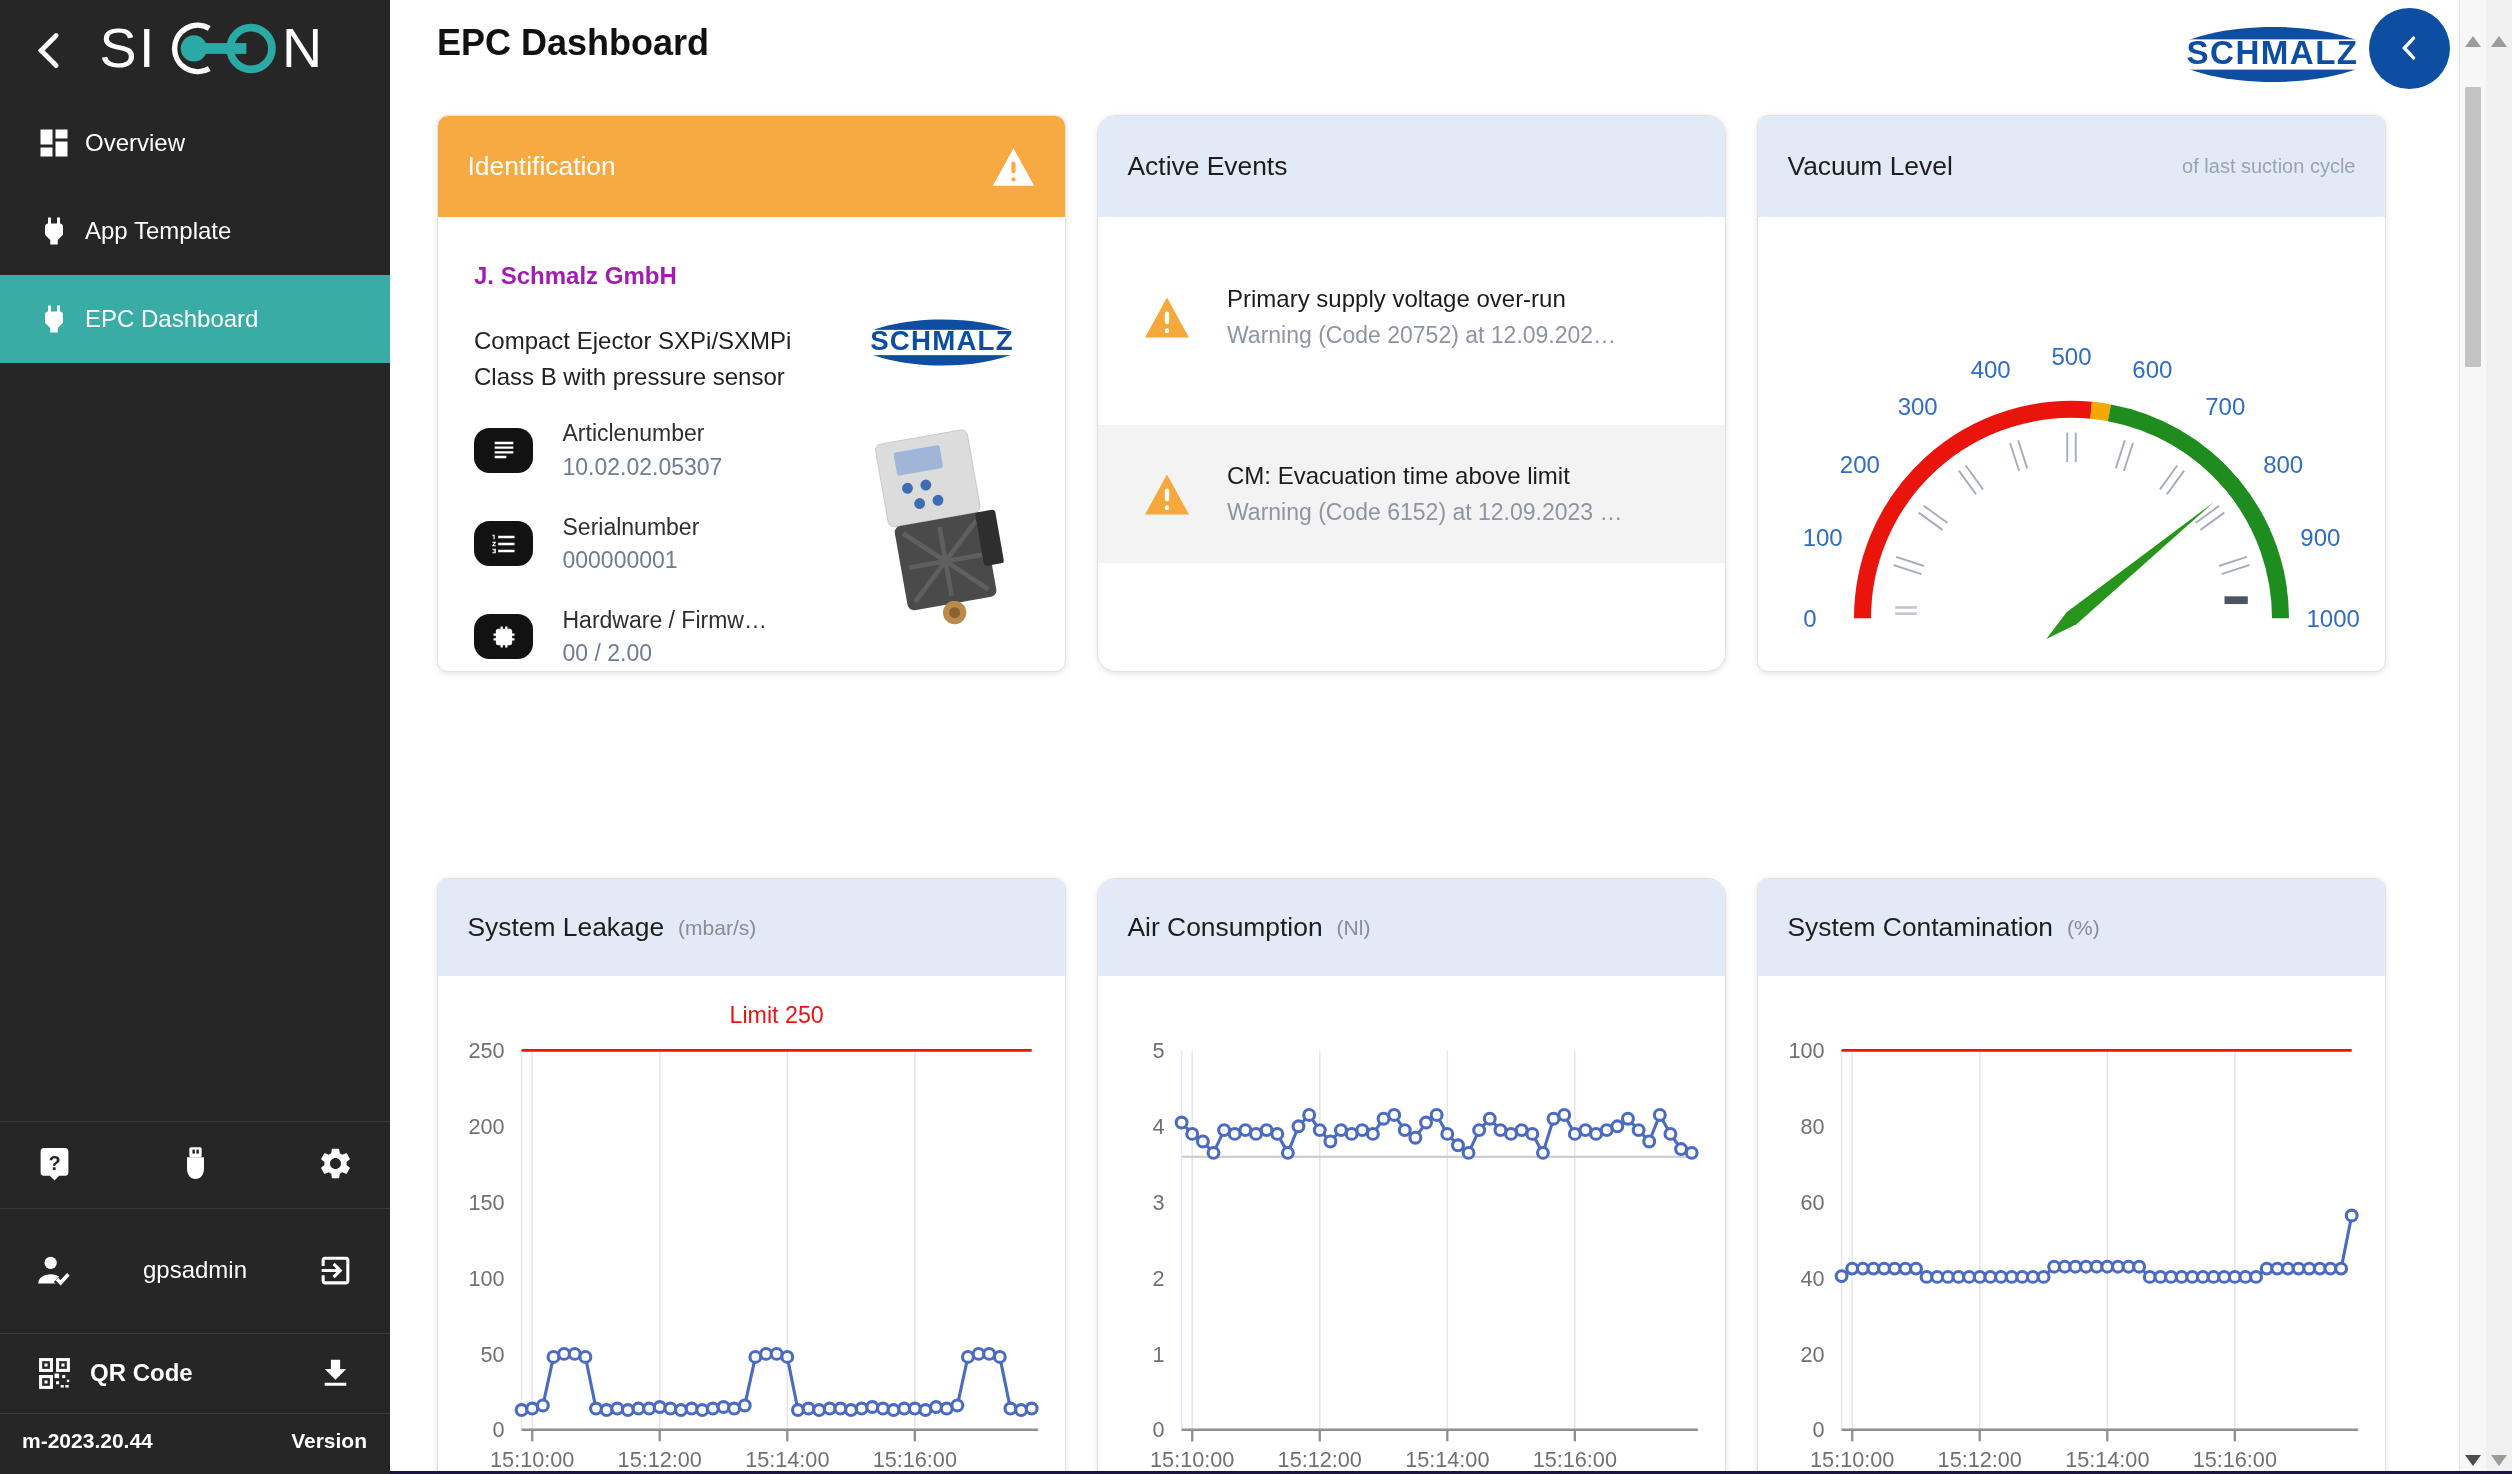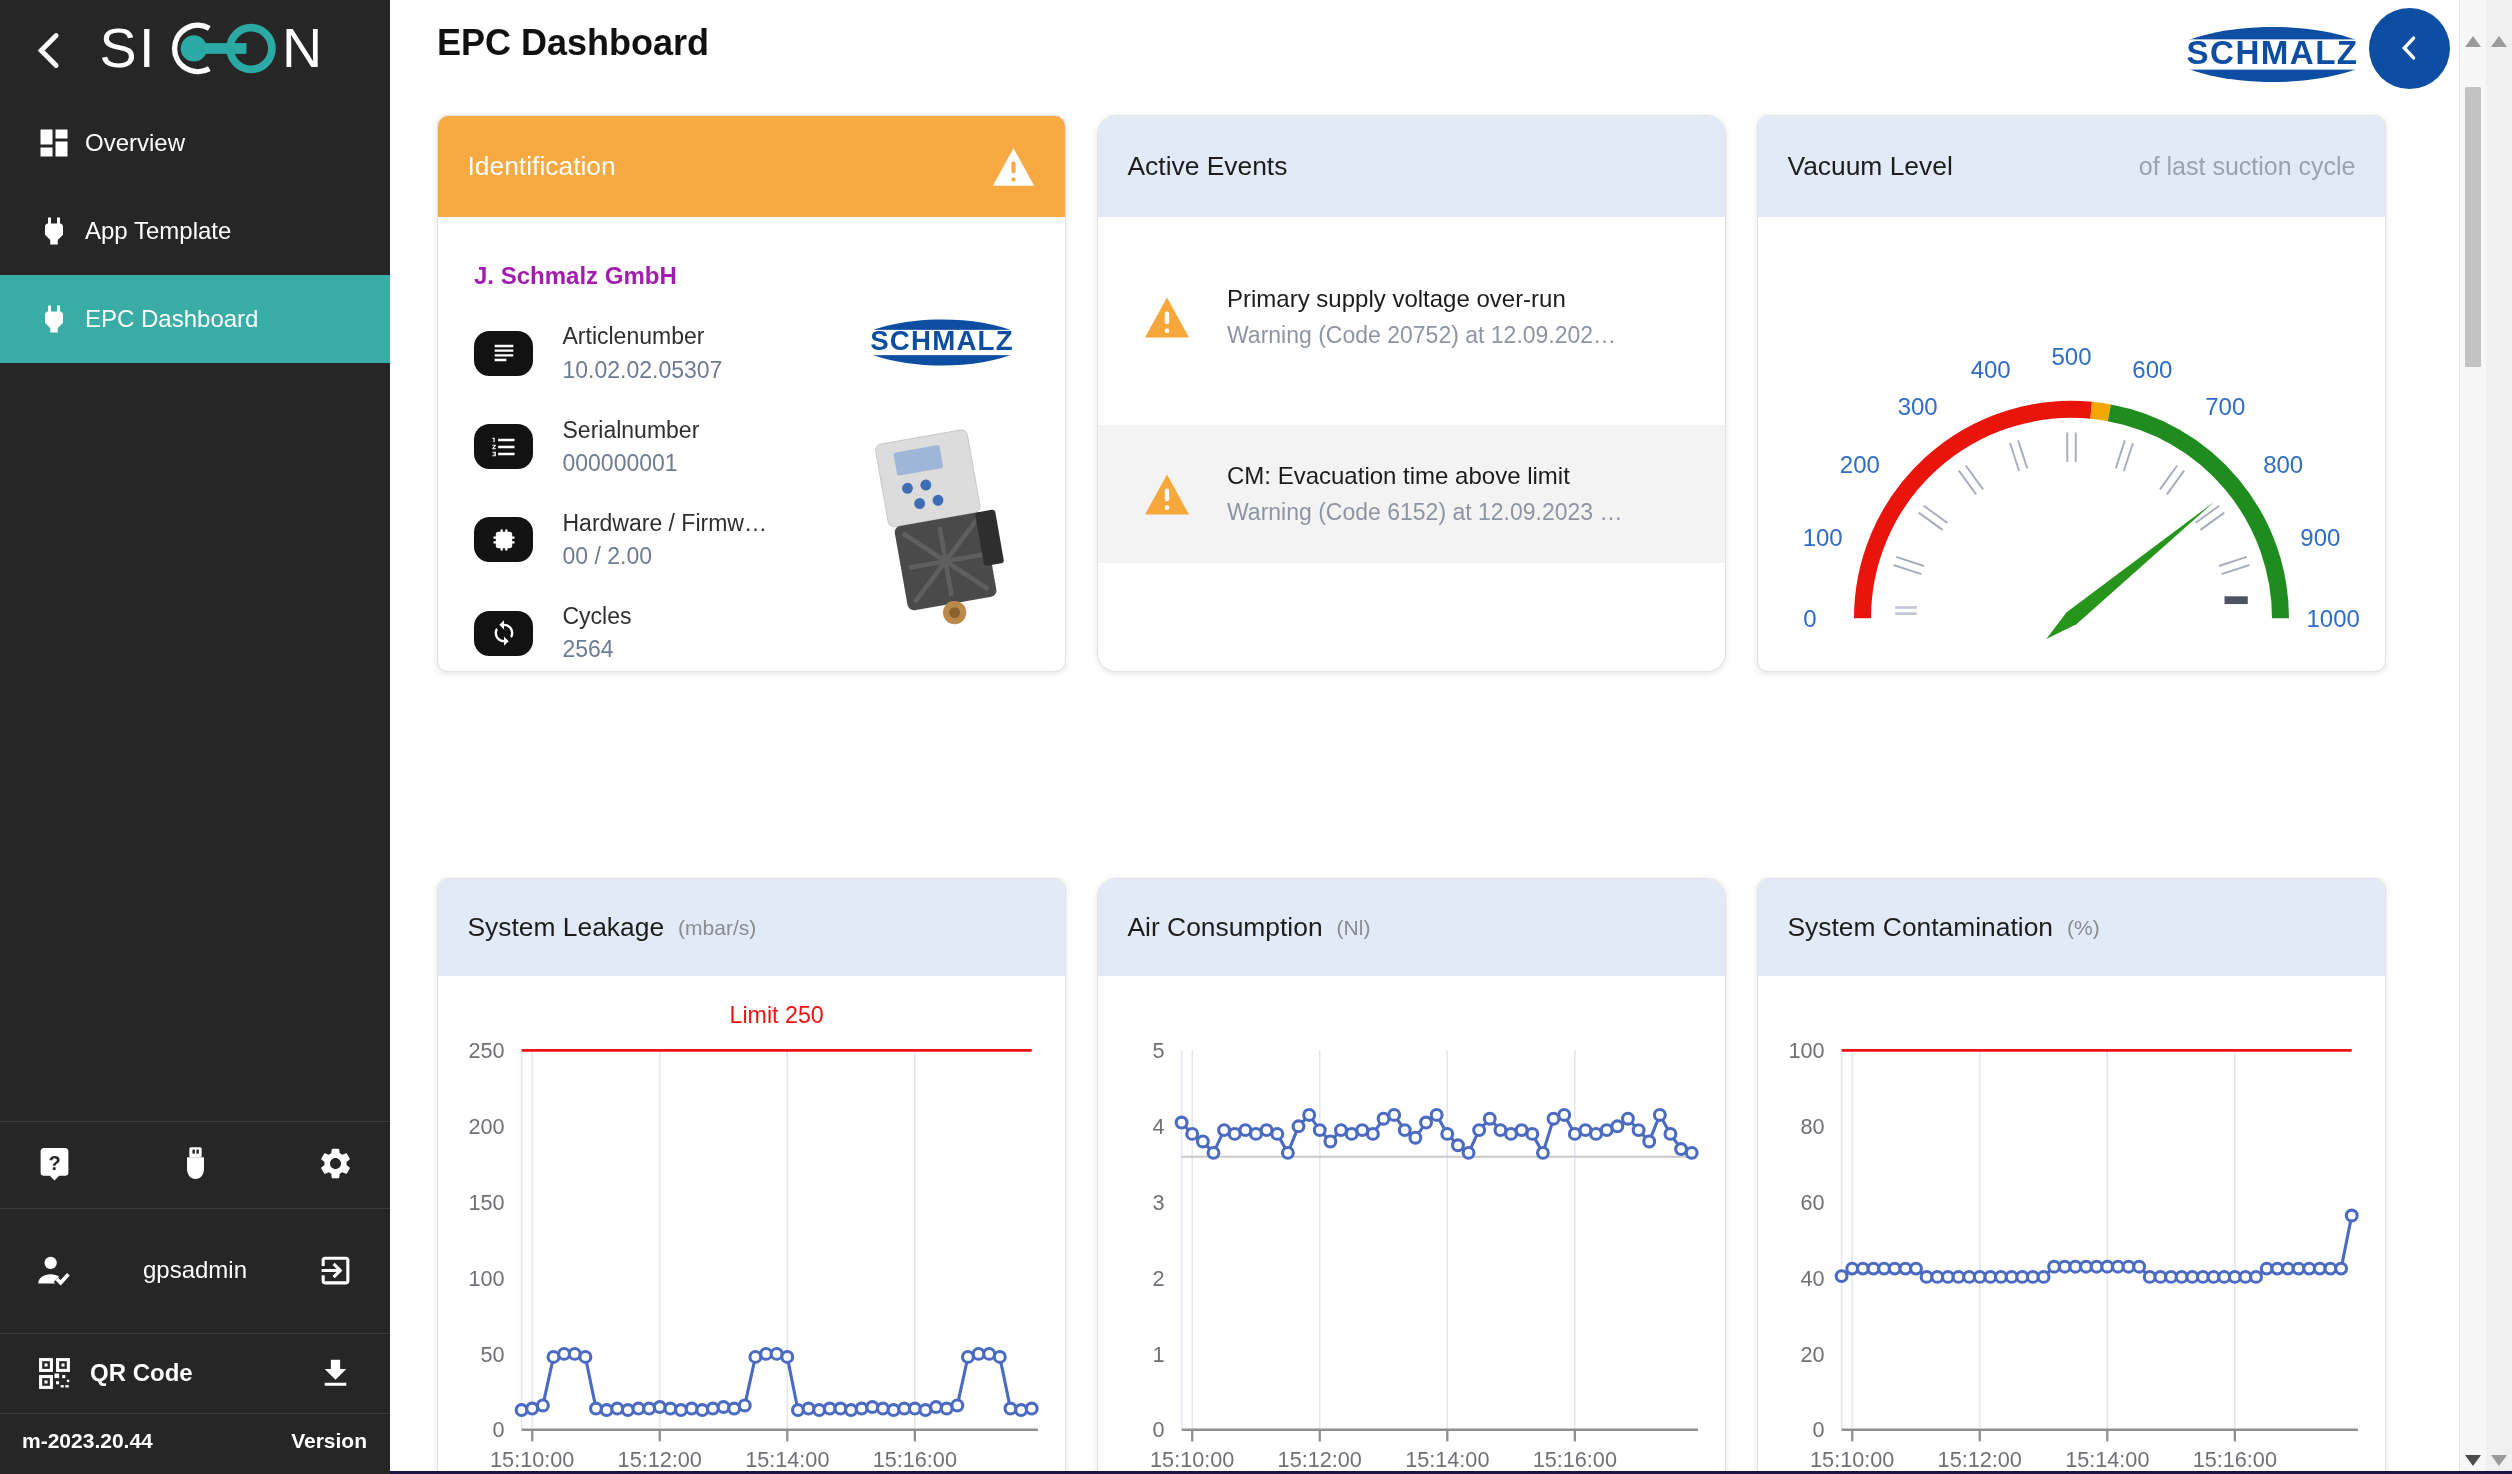--- a/index.html
+++ b/index.html
@@ -45,21 +45,21 @@
   .card{position:absolute;background:#fff;border:0.8px solid #e2e2e2;border-radius:11px;box-shadow:0 1.6px 6.2px rgba(0,0,0,.10);overflow:hidden;box-sizing:border-box;}
   .r1{top:115px;height:557px;width:629px;}
   .r2{top:878px;height:703px;width:629px;}
   .c1{left:437px;} .c2{left:1097px;border-radius:19px;} .c3{left:1757px;}
   .card-head{height:101px;display:flex;align-items:center;padding:0 29.5px;box-sizing:border-box;}
   .r2 .card-head{height:97px;}
   .card-head.blue{background:#e1eaf6;}
   .card-head.orange{background:#f7a942;}
   .card-title{font-size:26.4px;color:#1d1d1d;}
   .orange .card-title{color:#fff;}
-  .card-sub{margin-left:auto;font-size:25px;color:#9aa3ae;}
+  .card-sub{margin-left:auto;font-size:20px;color:#9aa3ae;}
   .unit{font-size:21px;color:#8b8b92;margin-left:14px;}
   .head-warn{margin-left:auto;width:45px;height:42px;}
 
   
   .ident-body{position:relative;padding:33px 36px;}
   .company{font-size:24px;font-weight:bold;color:#a21caf;margin:12.4px 0 33px;}
   .desc{font-size:24px;color:#222;line-height:1.5;width:365px;}
   .fields{margin-top:25px;display:flex;flex-direction:column;gap:33px;}
   .field{display:flex;align-items:center;gap:29.5px;}
   .blob{width:59px;height:45px;background:#121212;border-radius:15.5px;display:flex;align-items:center;justify-content:center;flex:none;}
@@ -208,20 +208,24 @@
     <div class="card-head orange">
       <span class="card-title">Identification</span>
       <svg class="head-warn" viewBox="0 0 24 22">
           <path d="M12 1 L23 21 H1 Z" fill="#ffffff"></path>
           <rect x="10.9" y="8" width="2.2" height="6.4" rx="1.1" fill="#f7a942"></rect>
           <rect x="10.9" y="16.4" width="2.2" height="2.4" rx="1.1" fill="#f7a942"></rect>
         </svg>
     </div>
     <div class="ident-body">
       <div class="company">J. Schmalz GmbH</div>
+      <div class="desc">
+        <div>Compact Ejector SXPi/SXMPi</div>
+        <div>Class B with pressure sensor</div>
+      </div>
       <div class="ident-logo">
         <svg width="196" height="71" viewBox="0 0 320 118">
           <path d="M6 59 C70 8 250 8 314 59 C250 110 70 110 6 59 Z" fill="#0d4ea3"></path>
           <rect x="0" y="38" width="320" height="42" fill="#ffffff"></rect>
           <text x="160" y="72" text-anchor="middle" font-size="46" font-weight="bold" fill="#0d4ea3" letter-spacing="2">SCHMALZ</text>
         </svg>
       </div>
       <div class="ident-product">
         <svg width="171" height="210" viewBox="0 0 220 270">
           <g transform="rotate(-10 110 135)">

